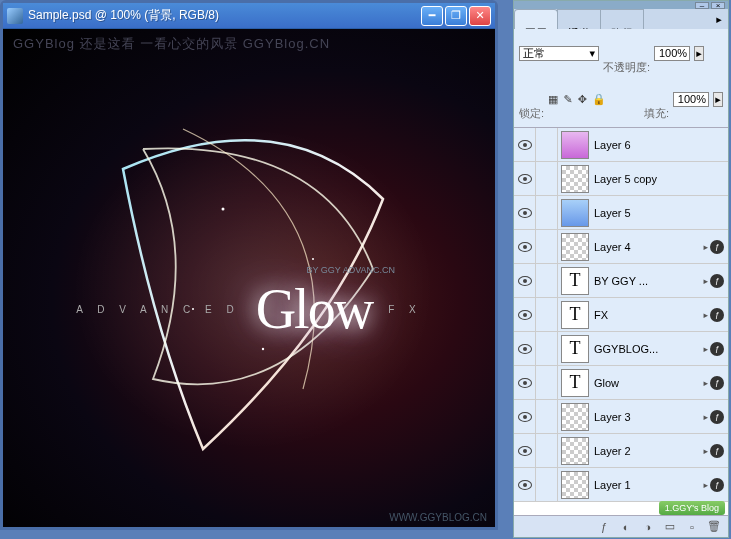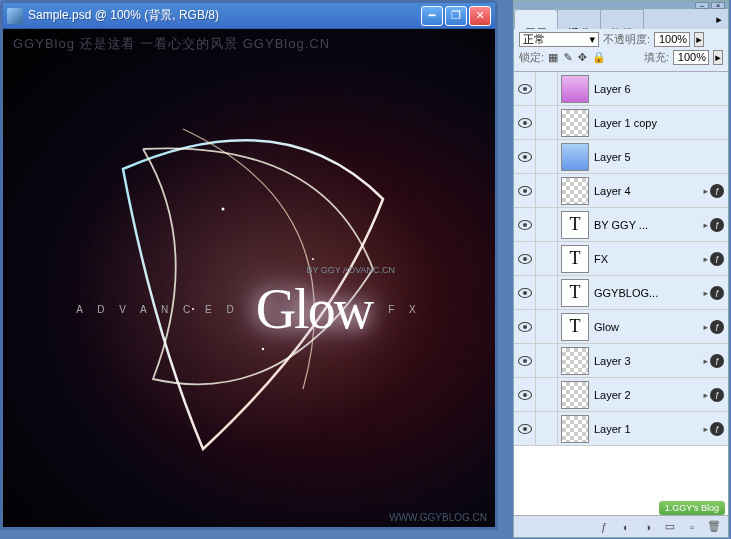--- a/index.html
+++ b/index.html
@@ -28,21 +28,21 @@
 
 .panel { position: absolute; right: 2px; top: 0; width: 216px; height: 538px; background: #d7e3f4; border: 1px solid #8aa; display: flex; flex-direction: column; }
 .panel-handle { height: 8px; background: #8aabc8; display: flex; justify-content: flex-end; align-items: center; padding-right: 3px; gap: 2px; }
 .mini-btn { width: 14px; height: 7px; background: #b0c8e8; border: 1px solid #789; font-size: 8px; line-height: 5px; text-align: center; cursor: pointer; }
 .tabs { display: flex; height: 20px; background: #c8d8ec; }
 .tab { padding: 16px 10px 0; border: 1px solid #9ab; border-bottom: none; margin-right: -1px; background: #c8d8ec; cursor: pointer; }
 .tab.active { background: #e0ecfa; border-top-left-radius: 4px; border-top-right-radius: 4px; }
 .tab-menu { margin-left: auto; width: 18px; display: flex; align-items: center; justify-content: center; cursor: pointer; }
 .panel-controls { background: #e0ecfa; border-bottom: 1px solid #aab; padding: 3px 5px; }
 .ctrl-row { display: flex; align-items: center; gap: 4px; margin-bottom: 3px; }
-.ctrl-label { color: #666; }
+.ctrl-label { color: #666; margin-top: 28px; }
 .blend-select { flex: none; width: 80px; height: 15px; border: 1px solid #888; background: #fff; display: flex; align-items: center; padding: 0 3px; cursor: pointer; justify-content: space-between; }
 .opacity-input { width: 36px; height: 15px; border: 1px solid #888; background: #fff; text-align: right; padding-right: 2px; }
 .pct-arrow { width: 10px; height: 15px; border: 1px solid #888; background: #e8e8e8; display: flex; align-items: center; justify-content: center; cursor: pointer; }
 .lock-icons { display: flex; gap: 5px; }
 .lock-icons span { cursor: pointer; color: #444; font-size: 11px; }
 
 .layer-list { flex: 1; overflow-y: auto; background: #fff; }
 .layer-row { display: flex; align-items: center; height: 34px; border-bottom: 1px solid #ccc; background: #e0ecfa; }
 .vis-col { width: 22px; height: 100%; display: flex; align-items: center; justify-content: center; border-right: 1px solid #ccc; cursor: pointer; }
 .link-col { width: 22px; height: 100%; border-right: 1px solid #ccc; }
@@ -151,21 +151,21 @@
     <div class="link-col"></div>
     <div class="thumb" style="background:linear-gradient(#e8b8f0,#c868d8)"></div>
     <div class="layer-name">Layer 6</div>
     </div>
       <div class="layer-row">
     <div class="vis-col">
           <div class="eye"></div>
         </div>
     <div class="link-col"></div>
     <div class="thumb checker"></div>
-    <div class="layer-name">Layer 1 copy</div>
+    <div class="layer-name">Layer 5 copy</div>
     </div>
       <div class="layer-row">
     <div class="vis-col">
           <div class="eye"></div>
         </div>
     <div class="link-col"></div>
     <div class="thumb" style="background:linear-gradient(#a8d0f8,#6898e8)"></div>
     <div class="layer-name">Layer 5</div>
     </div>
       <div class="layer-row">

